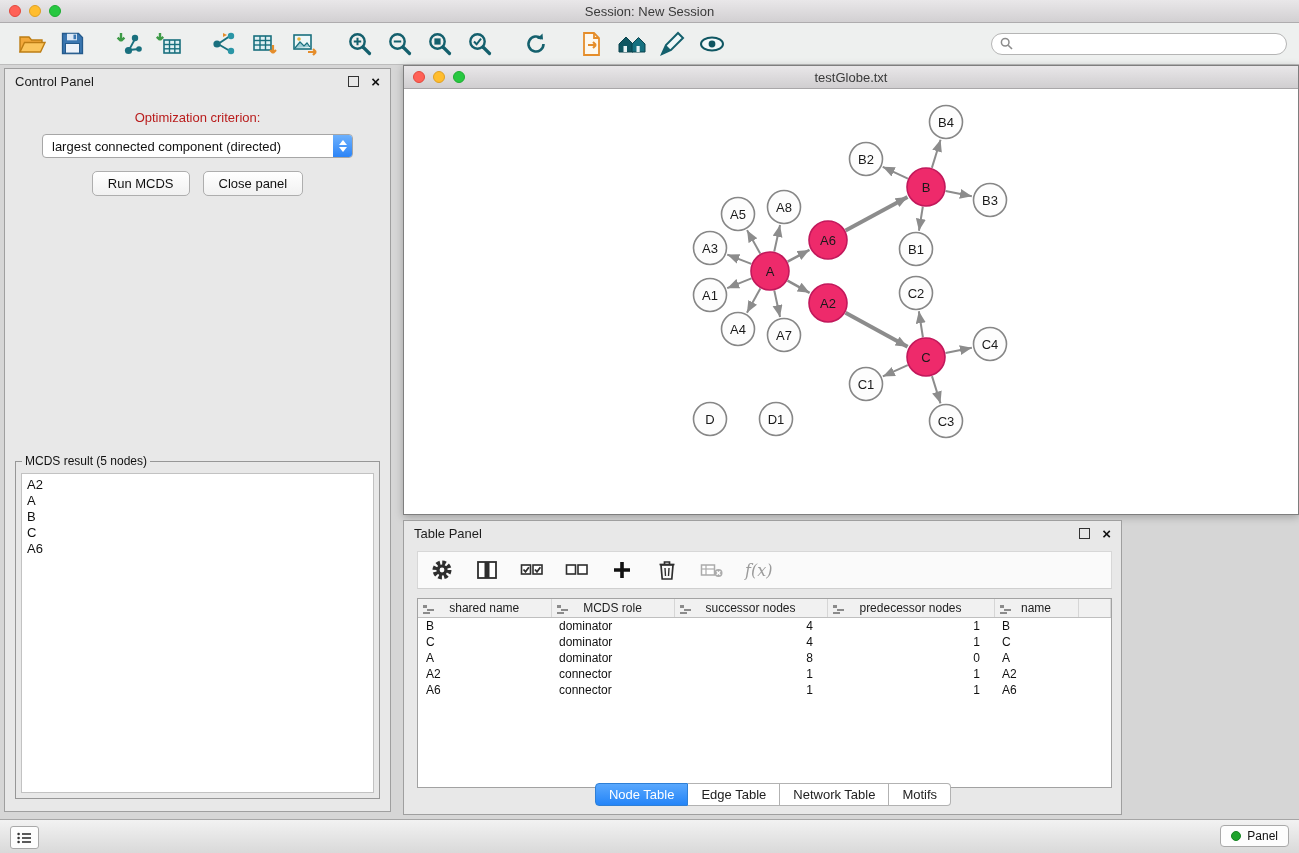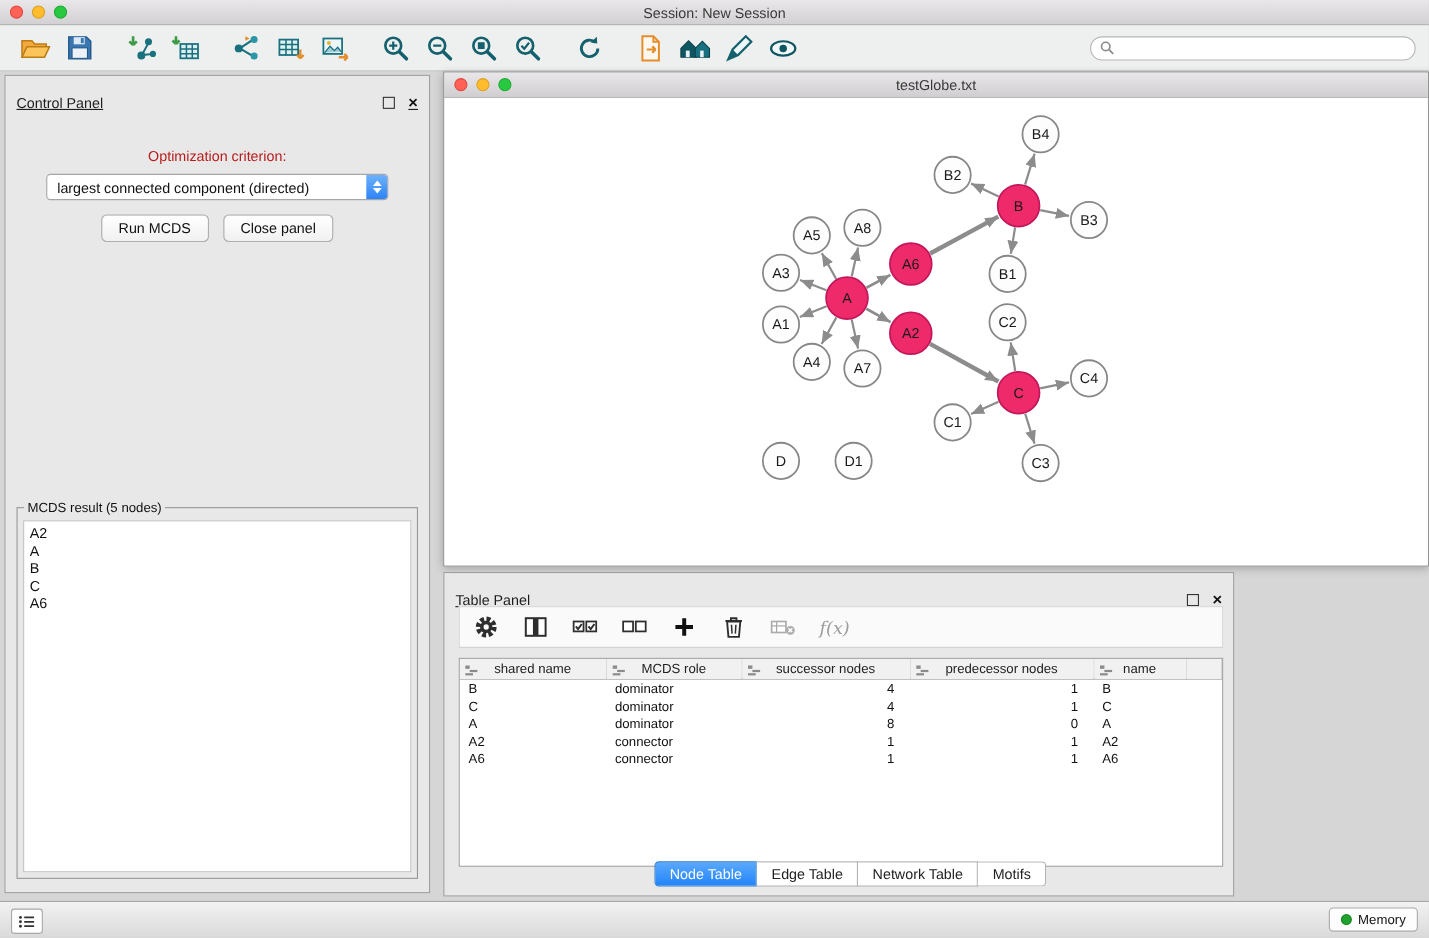--- a/index.html
+++ b/index.html
@@ -30,21 +30,21 @@
   .tool-btn{width:40px;height:36px;display:flex;align-items:center;justify-content:center;flex:none;}
   .tool-gap{width:16px;flex:none;}
   .searchbox{
     margin-left:auto;width:296px;height:22px;background:#fff;
     border:1px solid #b5b5b5;border-radius:12px;
     display:flex;align-items:center;padding:0 8px;gap:5px;box-sizing:border-box;
   }
   .searchbox input{border:none;outline:none;flex:1;font-size:12px;font-family:inherit;background:transparent;color:#333;}
   
   .panel{position:absolute;background:#e8e8e8;border:1px solid #9f9f9f;box-sizing:border-box;}
-  .panel-header{height:24px;display:flex;align-items:center;padding:12px 10px;font-size:13px;color:#1d1d1d;text-decoration:underline;}
+  .panel-header{height:24px;display:flex;align-items:center;padding:0 10px;font-size:13px;color:#1d1d1d;}
   .panel-header .spacer{flex:1;}
   .win-float{width:9px;height:9px;border:1.6px solid #333;display:inline-block;margin-right:12px;}
   .win-close{font-weight:bold;font-size:15px;color:#111;line-height:1;}
   
   .segrow{display:flex;justify-content:center;}
   .seg{
     font-size:13px;padding:3px 13px;background:#fff;border:1px solid #b2b2b2;
     border-left:none;color:#222;font-family:inherit;cursor:default;line-height:15px;
   }
   .seg:first-child{border-left:1px solid #b2b2b2;border-radius:4px 0 0 4px;}
@@ -585,15 +585,15 @@
       <circle cx="1.6" cy="2" r="1.3" fill="#333"></circle>
       <circle cx="1.6" cy="6" r="1.3" fill="#333"></circle>
       <circle cx="1.6" cy="10" r="1.3" fill="#333"></circle>
       <line x1="5" y1="2" x2="14" y2="2" stroke="#333" stroke-width="1.6"></line>
       <line x1="5" y1="6" x2="14" y2="6" stroke="#333" stroke-width="1.6"></line>
       <line x1="5" y1="10" x2="14" y2="10" stroke="#333" stroke-width="1.6"></line>
     </svg>
   </span>
   <span class="memory-btn">
     <span class="mem-dot"></span>
-    <span>Memory</span>
+    <span>Panel</span>
   </span>
 </div>
 
 </body></html>

